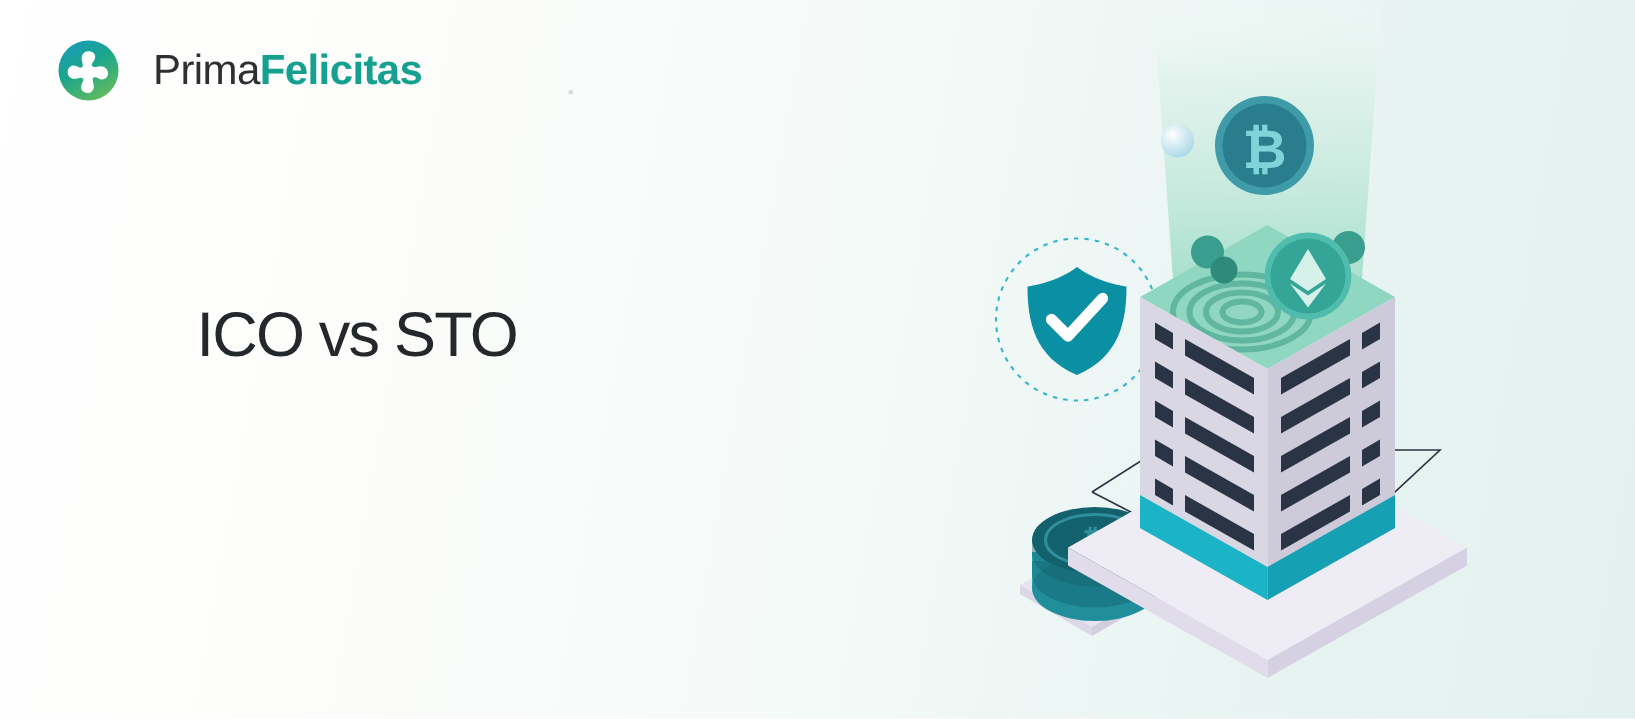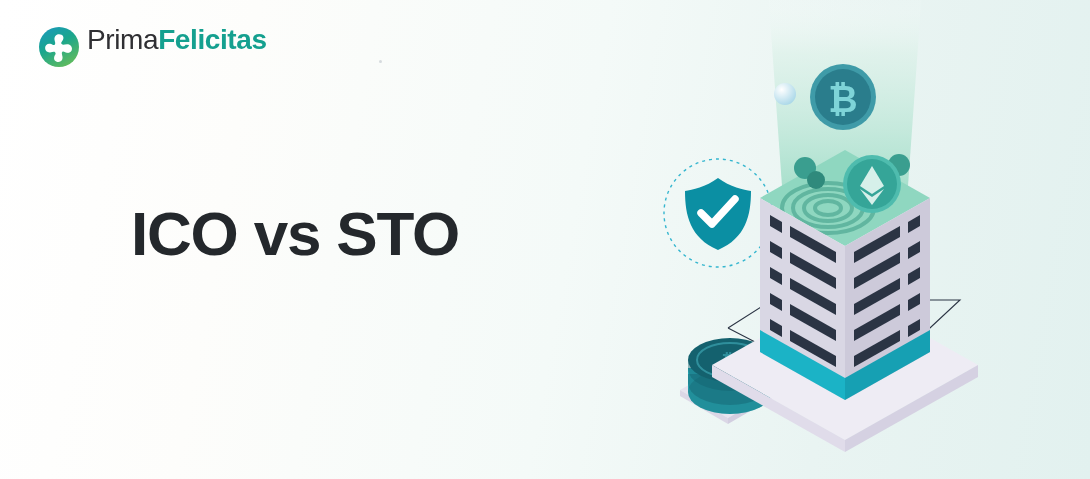--- a/index.html
+++ b/index.html
@@ -4,30 +4,30 @@
 <style>
   * { margin:0; padding:0; box-sizing:border-box; }
   html, body { width:1090px; height:479px; }
   body {
     font-family:"Liberation Sans", sans-serif;
     background:linear-gradient(100deg,#ffffff 0%,#fdfdfb 22%,#f4faf8 52%,#e9f4f2 76%,#e2f1ef 100%);
     position:relative; overflow:hidden;
   }
 
   
-  #brand { position:absolute; left:38px; top:26px; display:flex; align-items:flex-start; gap:7px; }
+  #brand { position:absolute; left:38px; top:26px; display:flex; align-items:center; gap:22px; }
   #brand-mark { width:42px; height:42px; flex:none; }
   #brand-text { font-size:28px; letter-spacing:-0.4px; white-space:nowrap; line-height:1; }
   .bt-a { color:#2f2f33; font-weight:400; }
   .bt-b { color:#15a08f; font-weight:700; }
 
   
   #headline {
     position:absolute; left:131px; top:201px;
-    font-size:62px; font-weight:700; color:#24282c;
+    font-size:42px; font-weight:400; color:#24282c;
     letter-spacing:-1.2px; line-height:1.05; white-space:nowrap;
   }
 
   
   #speck { position:absolute; left:379px; top:60px; width:3px; height:3px;
            background:#c9cfd4; border-radius:50%; opacity:.75; }
 
   
   #art { position:absolute; left:600px; top:0; width:490px; height:479px; }
   #art svg { display:block; width:100%; height:100%; }

